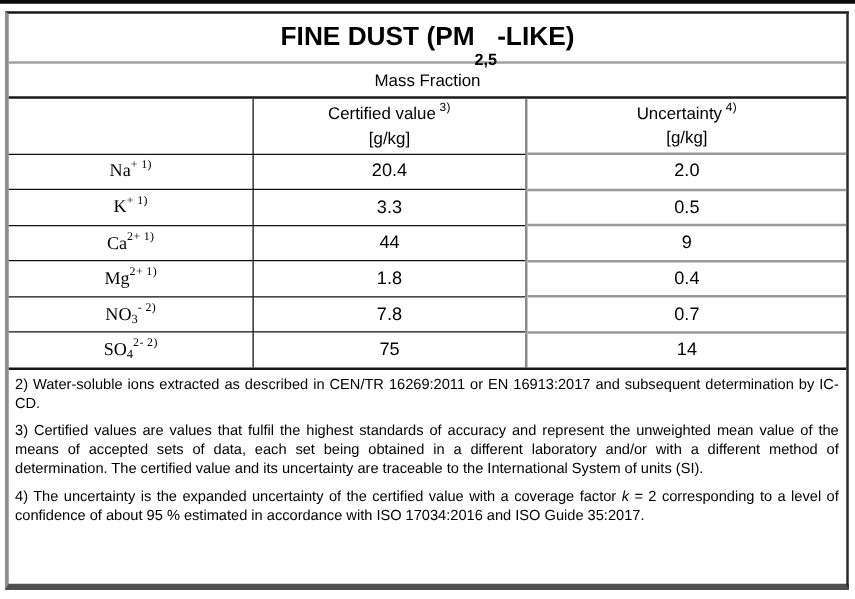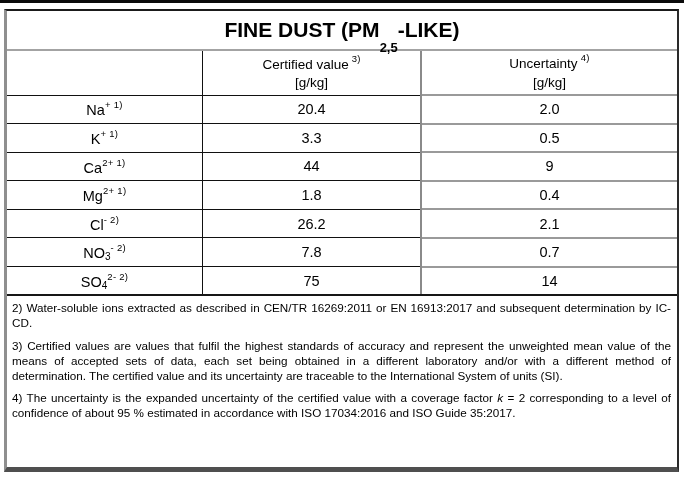--- a/index.html
+++ b/index.html
@@ -34,21 +34,21 @@
   }
   table.mf { width: 100%; border-collapse: collapse; table-layout: fixed; flex: 0 0 auto; }
   .mf th, .mf td { border: 1.6px solid #111; text-align: center; padding: 0; vertical-align: middle; }
   .mf th:first-child, .mf td:first-child { border-left: none; }
   .mf th:last-child,  .mf td:last-child  { border-right: none; }
   .mf thead th { border-top: none; height: 43px; font-weight: normal; font-size: 13.5px; line-height: 1.4; }
   .mf tbody td { height: 26.6px; font-size: 14.5px; }
   .mf tbody tr:last-child td { border-bottom: none; margin-left: 25px; }
   .mf th:nth-child(3), .mf td:nth-child(3) { border-left: 2.2px solid #8a8a8a; text-align: center; }
   .mf tbody td:nth-child(3) { border-top: 2px solid #9a9a9a; }
-  .ion { font-size: 15px; }
+  .ion { font-size: 15px; font-family: Liberation Serif, serif; }
   sup.ref { font-size: 9.5px; position: relative; top: -1px; vertical-align: super; letter-spacing: 0.3px; }
   .ion sub { font-size: 10px; position: relative; top: 2px; vertical-align: baseline; }
   .hdr-ref { margin-left: 3px; }
   .footnotes {
     flex: 1 1 auto;
     border-top: 2px solid #161616;
     padding: 4px 6px 0 5px;
     font-size: 11.7px; line-height: 15px;
     text-align: justify;
     overflow: hidden;
@@ -61,20 +61,21 @@
 
 <div class="page">
   <div class="frame">
 
     <div class="title-row">
       <span>FINE DUST (PM</span>
         <span class="title-sub">2,5</span>
         <span>-LIKE)</span>
     </div>
 
+    <div class="subtitle-row">Mass Fraction</div>
 
     <table class="mf">
       <colgroup>
         <col style="width:29.2%">
           <col style="width:32.6%">
           <col style="width:38.2%">
       </colgroup>
       <thead>
         <tr>
           <th></th>
@@ -103,25 +104,20 @@
           <td class="ion"><span>Ca</span><sub></sub><sup class="ref">2+ 1)</sup></td>
           <td>44</td>
           <td>9</td>
         </tr>
         <tr>
           <td class="ion"><span>Mg</span><sub></sub><sup class="ref">2+ 1)</sup></td>
           <td>1.8</td>
           <td>0.4</td>
         </tr>
         <tr>
-          <td class="ion"><span>Cl</span><sub></sub><sup class="ref">- 2)</sup></td>
-          <td>26.2</td>
-          <td>2.1</td>
-        </tr>
-        <tr>
           <td class="ion"><span>NO</span><sub>3</sub><sup class="ref">- 2)</sup></td>
           <td>7.8</td>
           <td>0.7</td>
         </tr>
         <tr>
           <td class="ion"><span>SO</span><sub>4</sub><sup class="ref">2- 2)</sup></td>
           <td>75</td>
           <td>14</td>
         </tr>
       </tbody>

